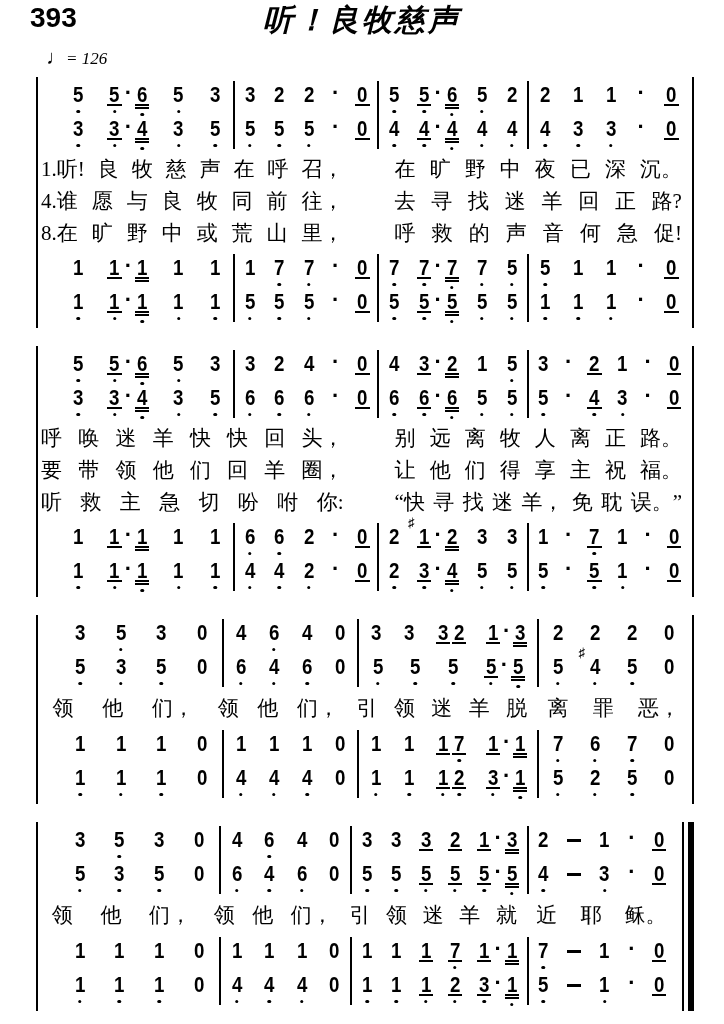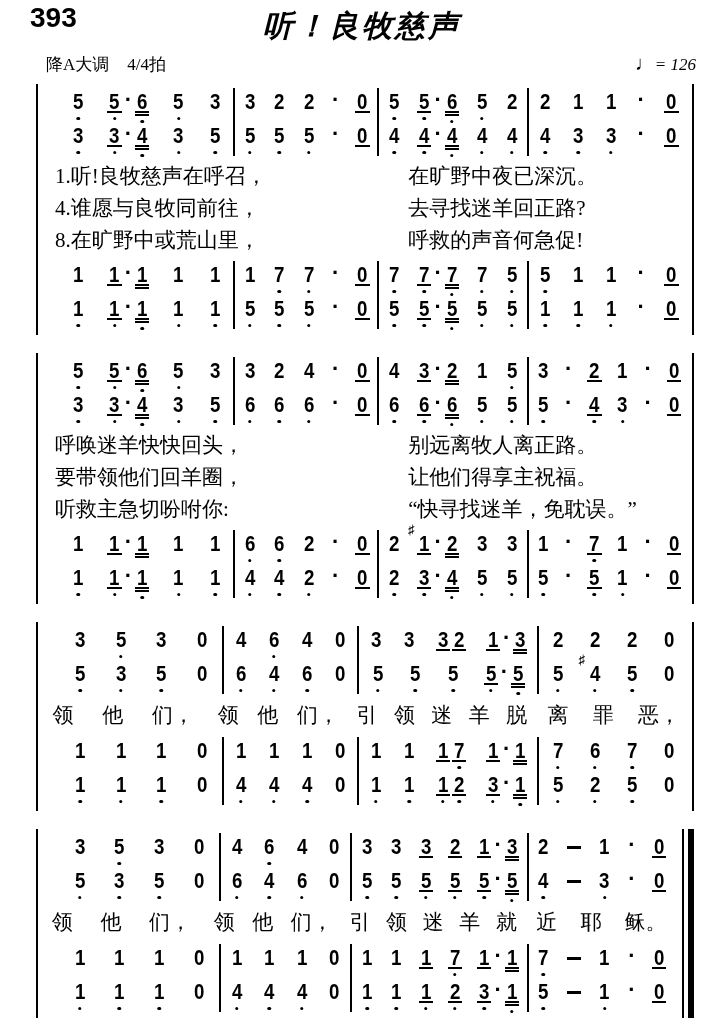--- a/index.html
+++ b/index.html
@@ -1,18 +1,18 @@
 <!DOCTYPE html>
 <html><head>
 <meta charset="utf-8">
 <style>
   html,body{margin:0;padding:0;background:#fff;}
   body{width:724px;height:1024px;overflow:hidden;color:#000;
        font-family:"Liberation Sans","DejaVu Sans",sans-serif;}
-  .header{position:relative;text-align:center;padding-top:6px;height:44px;}
+  .header{position:relative;text-align:center;height:44px;}
   .hymn-number{position:absolute;left:30px;top:2px;font-size:28px;font-weight:700;}
   .hymn-title{font-size:30px;font-weight:700;letter-spacing:3px;font-style:italic;}
   .subheader{display:flex;justify-content:space-between;align-items:baseline;
              margin:2px 28px 8px 46px;font-size:17px;
              font-family:"Liberation Serif","DejaVu Serif",serif;}
   .keytime span{margin-right:18px;}
   .tempo{font-size:17px;font-style:italic;}
   .tempo .qnote{font-size:20px;}
   #score{margin:4px 30px 0 36px;}
   .system{border-left:2px solid #000;border-right:2px solid #000;
@@ -37,38 +37,35 @@
   .u2{position:absolute;left:-1px;right:-1px;bottom:-1px;height:2px;background:#000;}
   .od{position:absolute;left:50%;transform:translateX(-50%);bottom:-5px;
       width:3.5px;height:3.5px;border-radius:50%;background:#000;}
   .od.od2{bottom:-8px;}
   .sh{position:absolute;top:-8px;left:-10px;font-size:13px;line-height:13px;}
   .adot{transform:translateY(-2px);}
   .dashbar{display:block;width:14px;height:2.5px;background:#000;margin-top:12px;}
   .lyrics{margin:4px 0 5px;font-size:21px;line-height:32px;
           font-family:"Liberation Serif","DejaVu Serif",serif;}
   .lline{display:flex;}
-  .lhalf{flex:1;display:flex;justify-content:flex-start;padding-left:17px;}
+  .lhalf{flex:1;display:flex;justify-content:space-between;padding-left:3px;}
   .lhalf.h2{flex:0.95;margin-left:48px;padding-right:10px;}
   .lyrics-bars{display:flex;margin:5px 0 6px;font-size:21px;line-height:32px;
           font-family:"Liberation Serif","DejaVu Serif",serif;}
   .lcol{display:flex;justify-content:space-around;}
 </style>
 </head>
 <body>
 
 <div class="header">
   <div class="hymn-number">393</div>
   <div class="hymn-title">听！良牧慈声</div>
 </div>
 
 <div class="subheader">
-  <div class="keytime">
-    <span>降A大调</span><span>4/4拍</span>
-  </div>
   <div class="tempo">
     <span class="qnote">♩</span><span>= 126</span>
   </div>
 </div>
 
 <div id="score">
     <div class="system s12">
       <div class="pair">
         <div class="barcol b1">
           <div class="vrow">

